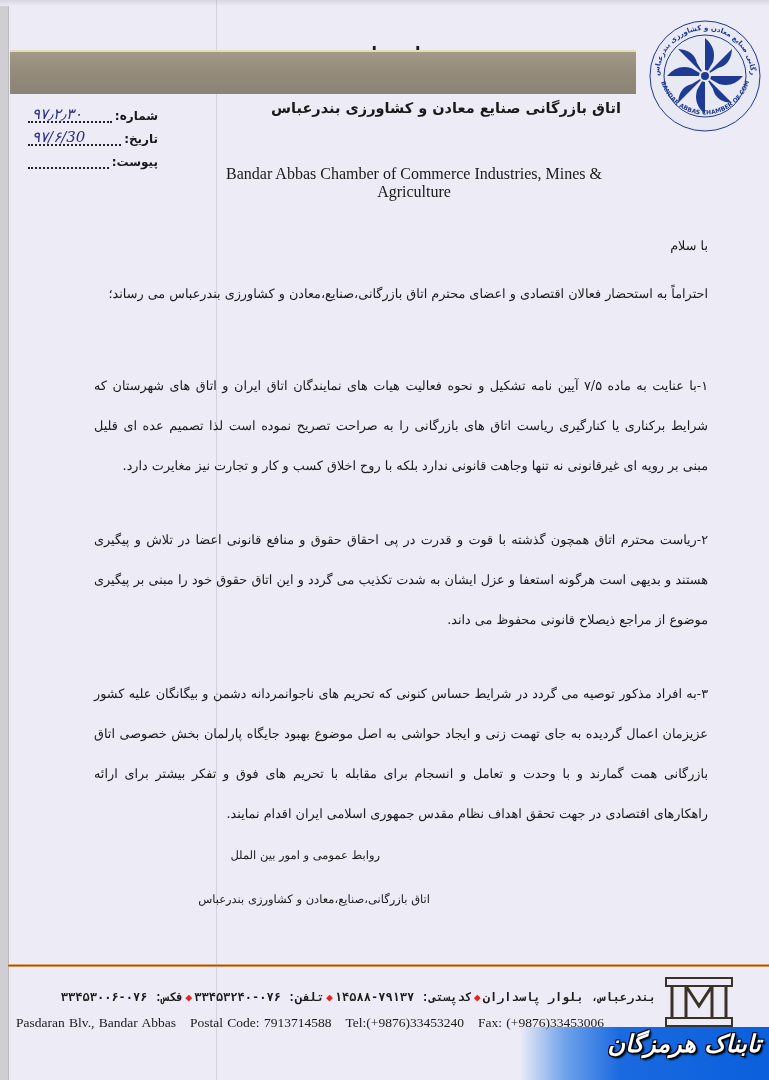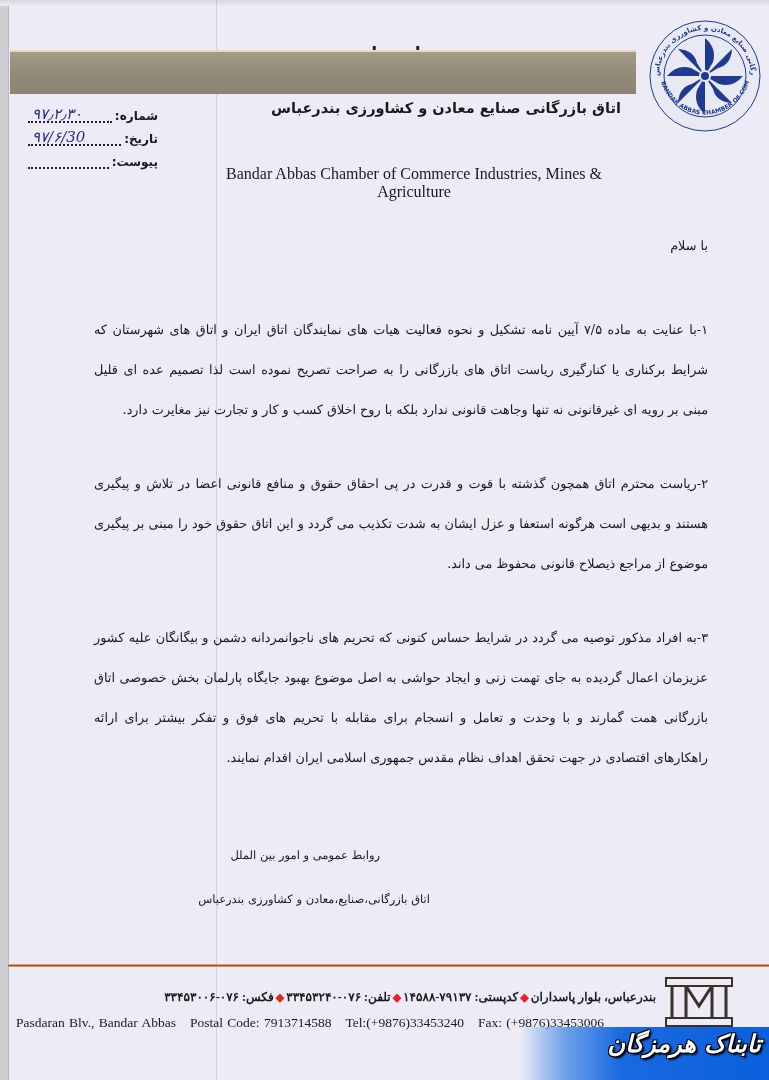--- a/index.html
+++ b/index.html
@@ -34,21 +34,21 @@
   .para { text-align-last:right; }
   .gap { height:18px; }
 
   .signature { position:absolute; left:170px; top:848px; width:260px; direction:rtl; text-align:right; font-family:"DejaVu Serif",serif; font-size:11.5px; }
   .sig1 { position:absolute; right:50px; top:0; white-space:nowrap; }
   .sig2 { position:absolute; right:0; top:44px; white-space:nowrap; }
 
   
   .footer-line { position:absolute; left:8px; top:964px; width:761px; height:3px; background:linear-gradient(#f0d69a,#b4441f 50%,#e6c07a); }
   .footer-logo { position:absolute; left:662px; top:976px; width:74px; height:54px; }
-  .addr-fa { position:absolute; left:16px; top:990px; width:640px; direction:rtl; text-align:right; font-family:Liberation Serif, serif; font-weight:bold; font-size:12px; white-space:nowrap; }
+  .addr-fa { position:absolute; left:16px; top:990px; width:640px; direction:rtl; text-align:right; font-family:Liberation Mono, monospace; font-weight:bold; font-size:12px; white-space:nowrap; }
   .diamond { color:#e52420; font-size:11px; margin:0 2px; }
   .addr-en { position:absolute; left:16px; top:1015px; width:640px; font-family:"Liberation Serif",serif; font-size:13.5px; white-space:nowrap; word-spacing:1px; }
   .addr-en span { margin-right:14px; }
   .web { position:absolute; left:176px; top:1038px; font-family:"Liberation Serif",serif; font-size:13.5px; white-space:nowrap;margin-top:44px; }
   .web span { margin-right:16px; }
 
   .watermark { position:absolute; left:520px; top:1027px; width:249px; height:55px;
     background:linear-gradient(90deg, rgba(235,235,246,0) 0%, #6fa2ea 18%, #1a6ae0 40%, #0a5fdc 100%); }
   .watermark-text { position:absolute; right:8px; top:3px; direction:rtl; font-family:"DejaVu Sans",sans-serif; font-weight:bold; font-style:italic; font-size:24px; color:#fff;
     text-shadow:1px 1px 0 #000,-1px -1px 0 #000,1px -1px 0 #000,-1px 1px 0 #000, 2px 2px 2px #000; letter-spacing:-1px; }
@@ -104,20 +104,21 @@
   <div class="meta-row">
     <span>پیوست:</span>
     <span class="meta-dots">
         <span class="meta-hand"></span>
       </span>
   </div>
 </div>
 
 <div class="body">
   <p class="greet">با سلام</p>
+  <p class="para">احتراماً به استحضار فعالان اقتصادی و اعضای محترم اتاق بازرگانی،صنایع،معادن و کشاورزی بندرعباس می رساند؛</p>
   <div class="gap"></div>
   <div class="gap"></div>
   <p class="para">۱-با عنایت به ماده ۷/۵ آیین نامه تشکیل و نحوه فعالیت هیات های نمایندگان اتاق ایران و اتاق های شهرستان که شرایط برکناری یا کنارگیری ریاست اتاق های بازرگانی را به صراحت تصریح نموده است لذا تصمیم عده ای قلیل مبنی بر رویه ای غیرقانونی نه تنها وجاهت قانونی ندارد بلکه با روح اخلاق کسب و کار و تجارت نیز مغایرت دارد.</p>
   <div class="gap"></div>
   <p class="para">۲-ریاست محترم اتاق همچون گذشته با قوت و قدرت در پی احقاق حقوق و منافع قانونی اعضا در تلاش و پیگیری هستند و بدیهی است هرگونه استعفا و عزل ایشان به شدت تکذیب می گردد و این اتاق حقوق خود را مبنی بر پیگیری موضوع از مراجع ذیصلاح قانونی محفوظ می داند.</p>
   <div class="gap"></div>
   <p class="para">۳-به افراد مذکور توصیه می گردد در شرایط حساس کنونی که تحریم های ناجوانمردانه دشمن و بیگانگان علیه کشور عزیزمان اعمال گردیده به جای تهمت زنی و ایجاد حواشی به اصل موضوع بهبود جایگاه پارلمان بخش خصوصی اتاق بازرگانی همت گمارند و با وحدت و تعامل و انسجام برای مقابله با تحریم های فوق و تفکر بیشتر برای ارائه راهکارهای اقتصادی در جهت تحقق اهداف نظام مقدس جمهوری اسلامی ایران اقدام نمایند.</p>
 </div>
 
 <div class="signature">

